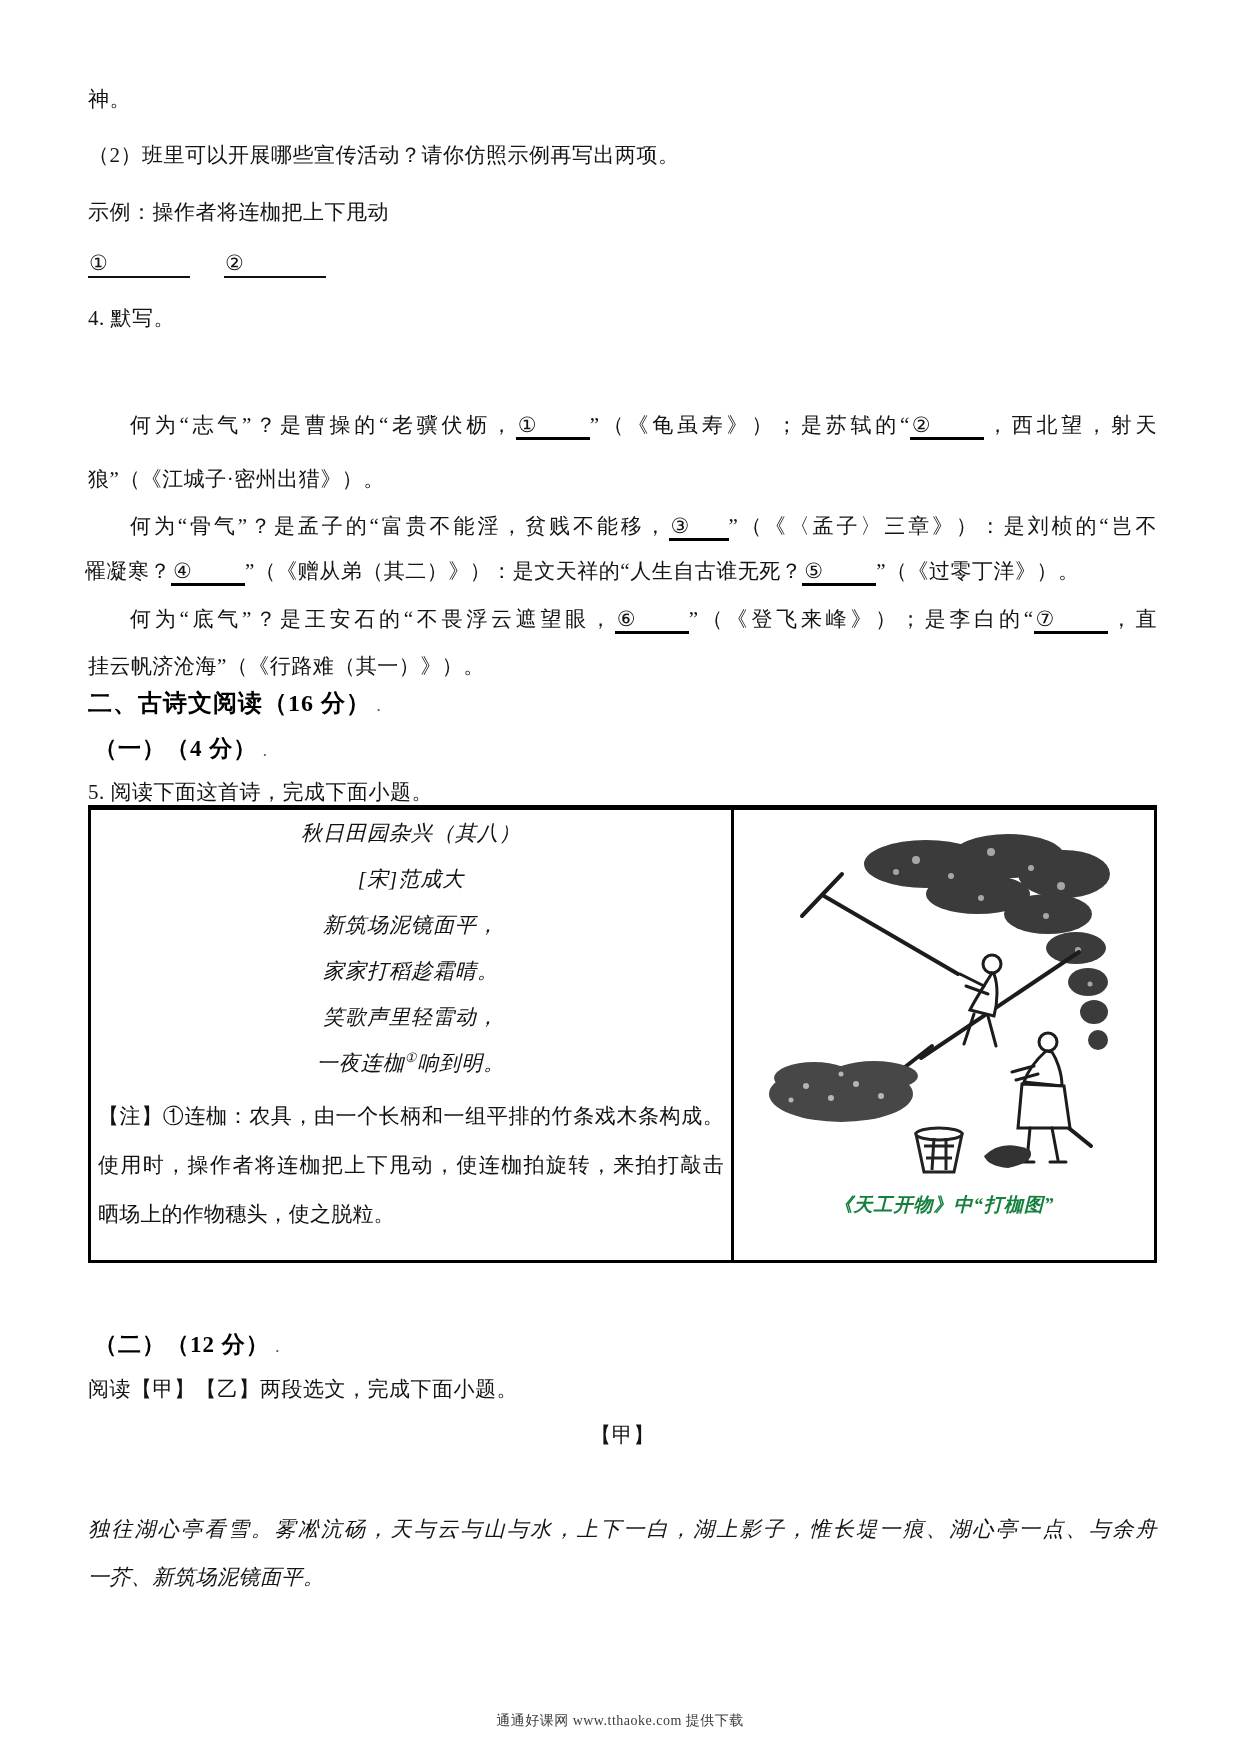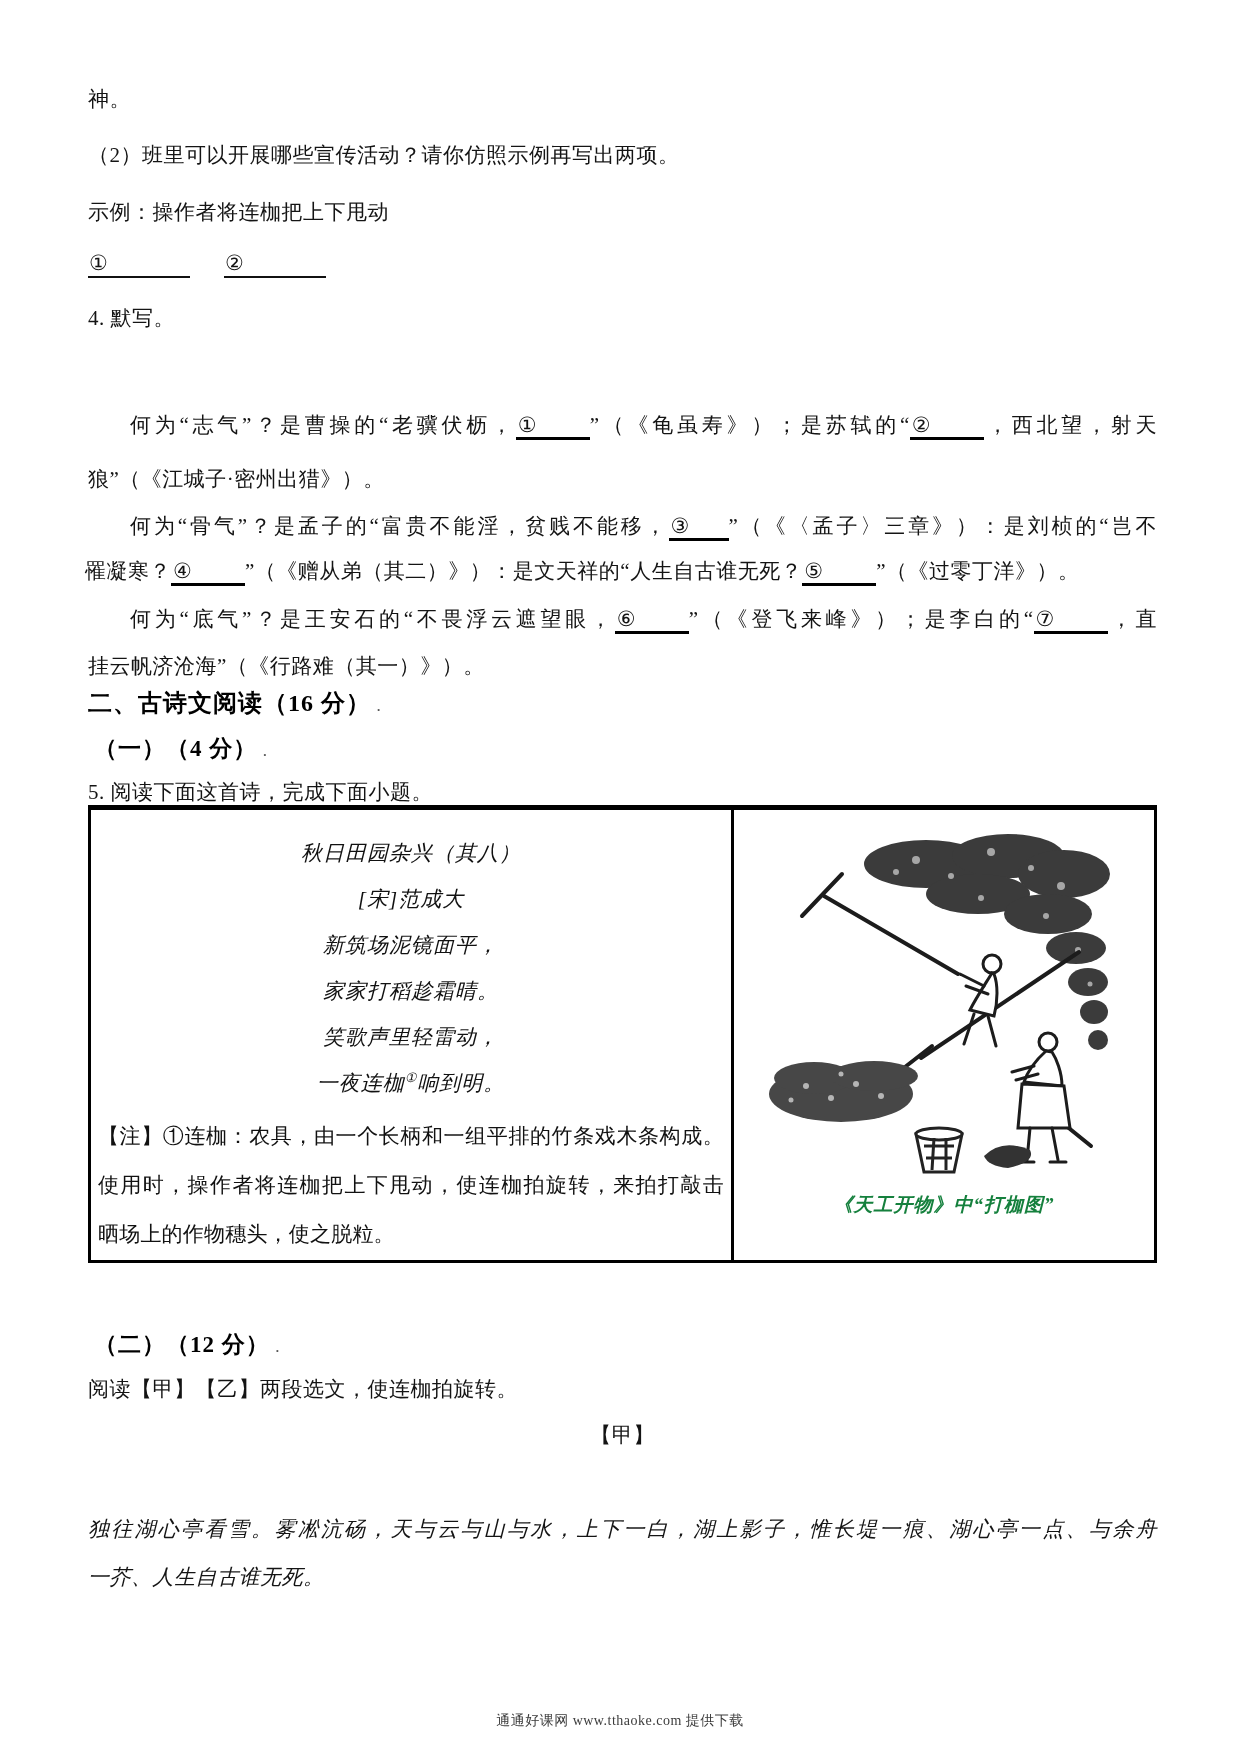--- a/index.html
+++ b/index.html
@@ -61,21 +61,20 @@
     width:1069px; height:458px;
     box-sizing:border-box;
     border:3px solid #000;
     border-top-width:5px;
     display:flex;
   }
   .cell-left {
     box-sizing:border-box;
     width:643px;
     border-right:3px solid #000;
-    padding-top:20px;
   }
   .pline {
     text-align:center;
     font-size:21px;
     line-height:46px;
     letter-spacing:1px;
   }
   .note-block { margin-top:6px; padding:0 7px; }
   .nline { font-size:21px; line-height:49px; letter-spacing:0.2px; }
   .cell-right { position:relative; flex:1; }
@@ -243,22 +242,22 @@
       </svg>
       <div class="illu-caption">《天工开物》中“打枷图”</div>
     </div>
   </div>
 
 
   <div class="ln sub-head" style="top:1330px;left:94px">
     <span>（二）（12 分）</span><span class="hdot">.</span>
   </div>
 
-  <div class="ln" style="top:1374px">阅读【甲】【乙】两段选文，使连枷拍旋转。</div>
+  <div class="ln" style="top:1374px">阅读【甲】【乙】两段选文，完成下面小题。</div>
 
   <div class="ln ctr" style="top:1420px">【甲】</div>
 
   <div class="ln jf kai" style="top:1514px">独往湖心亭看雪。雾凇沆砀，天与云与山与水，上下一白，湖上影子，惟长堤一痕、湖心亭一点、与余舟</div>
-  <div class="ln kai" style="top:1562px">一芥、人生自古谁无死。</div>
+  <div class="ln kai" style="top:1562px">一芥、新筑场泥镜面平。</div>
 
   <div class="footer">通通好课网 www.tthaoke.com 提供下载</div>
 
 </div>
 
 </body></html>

